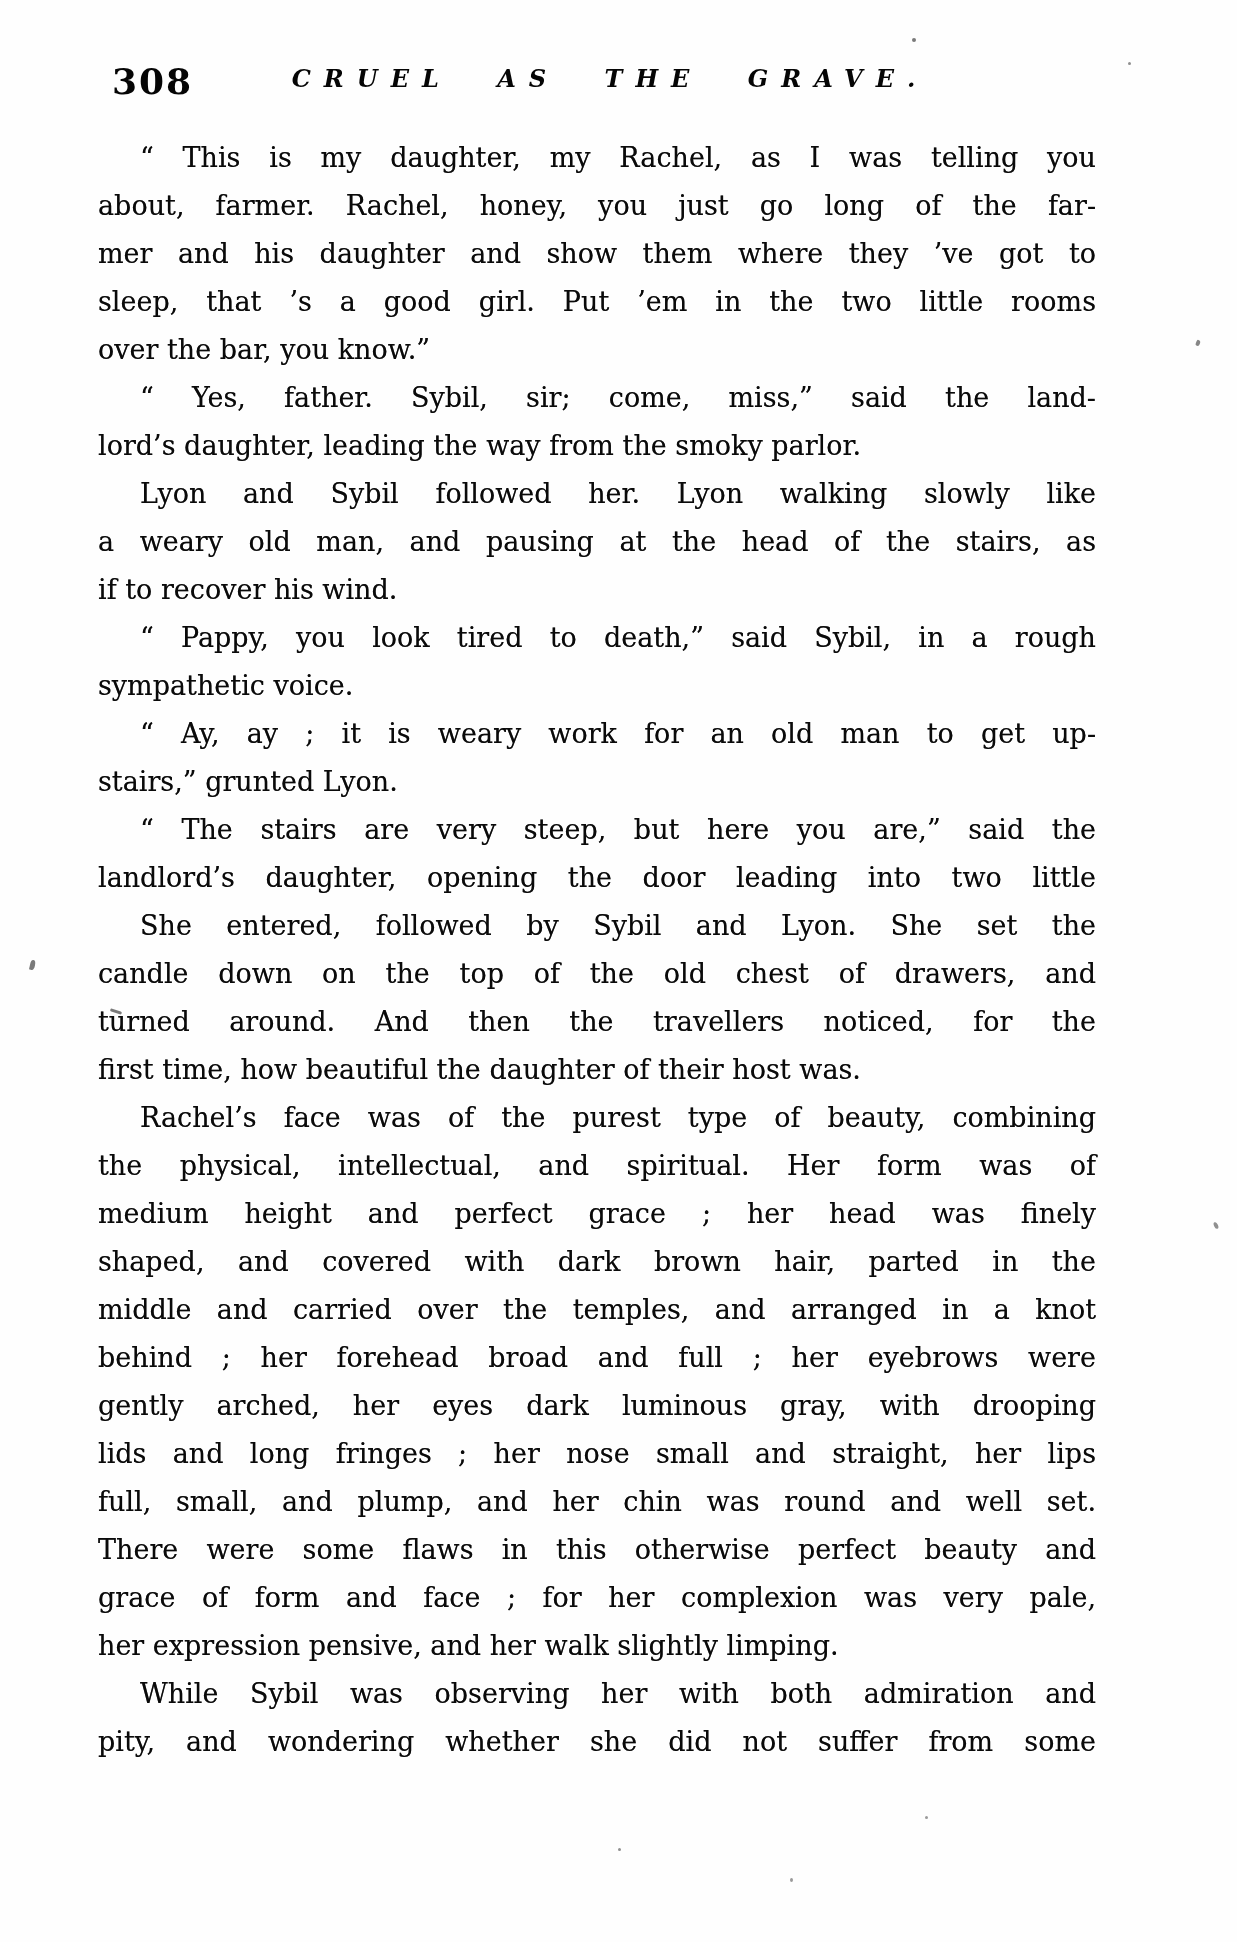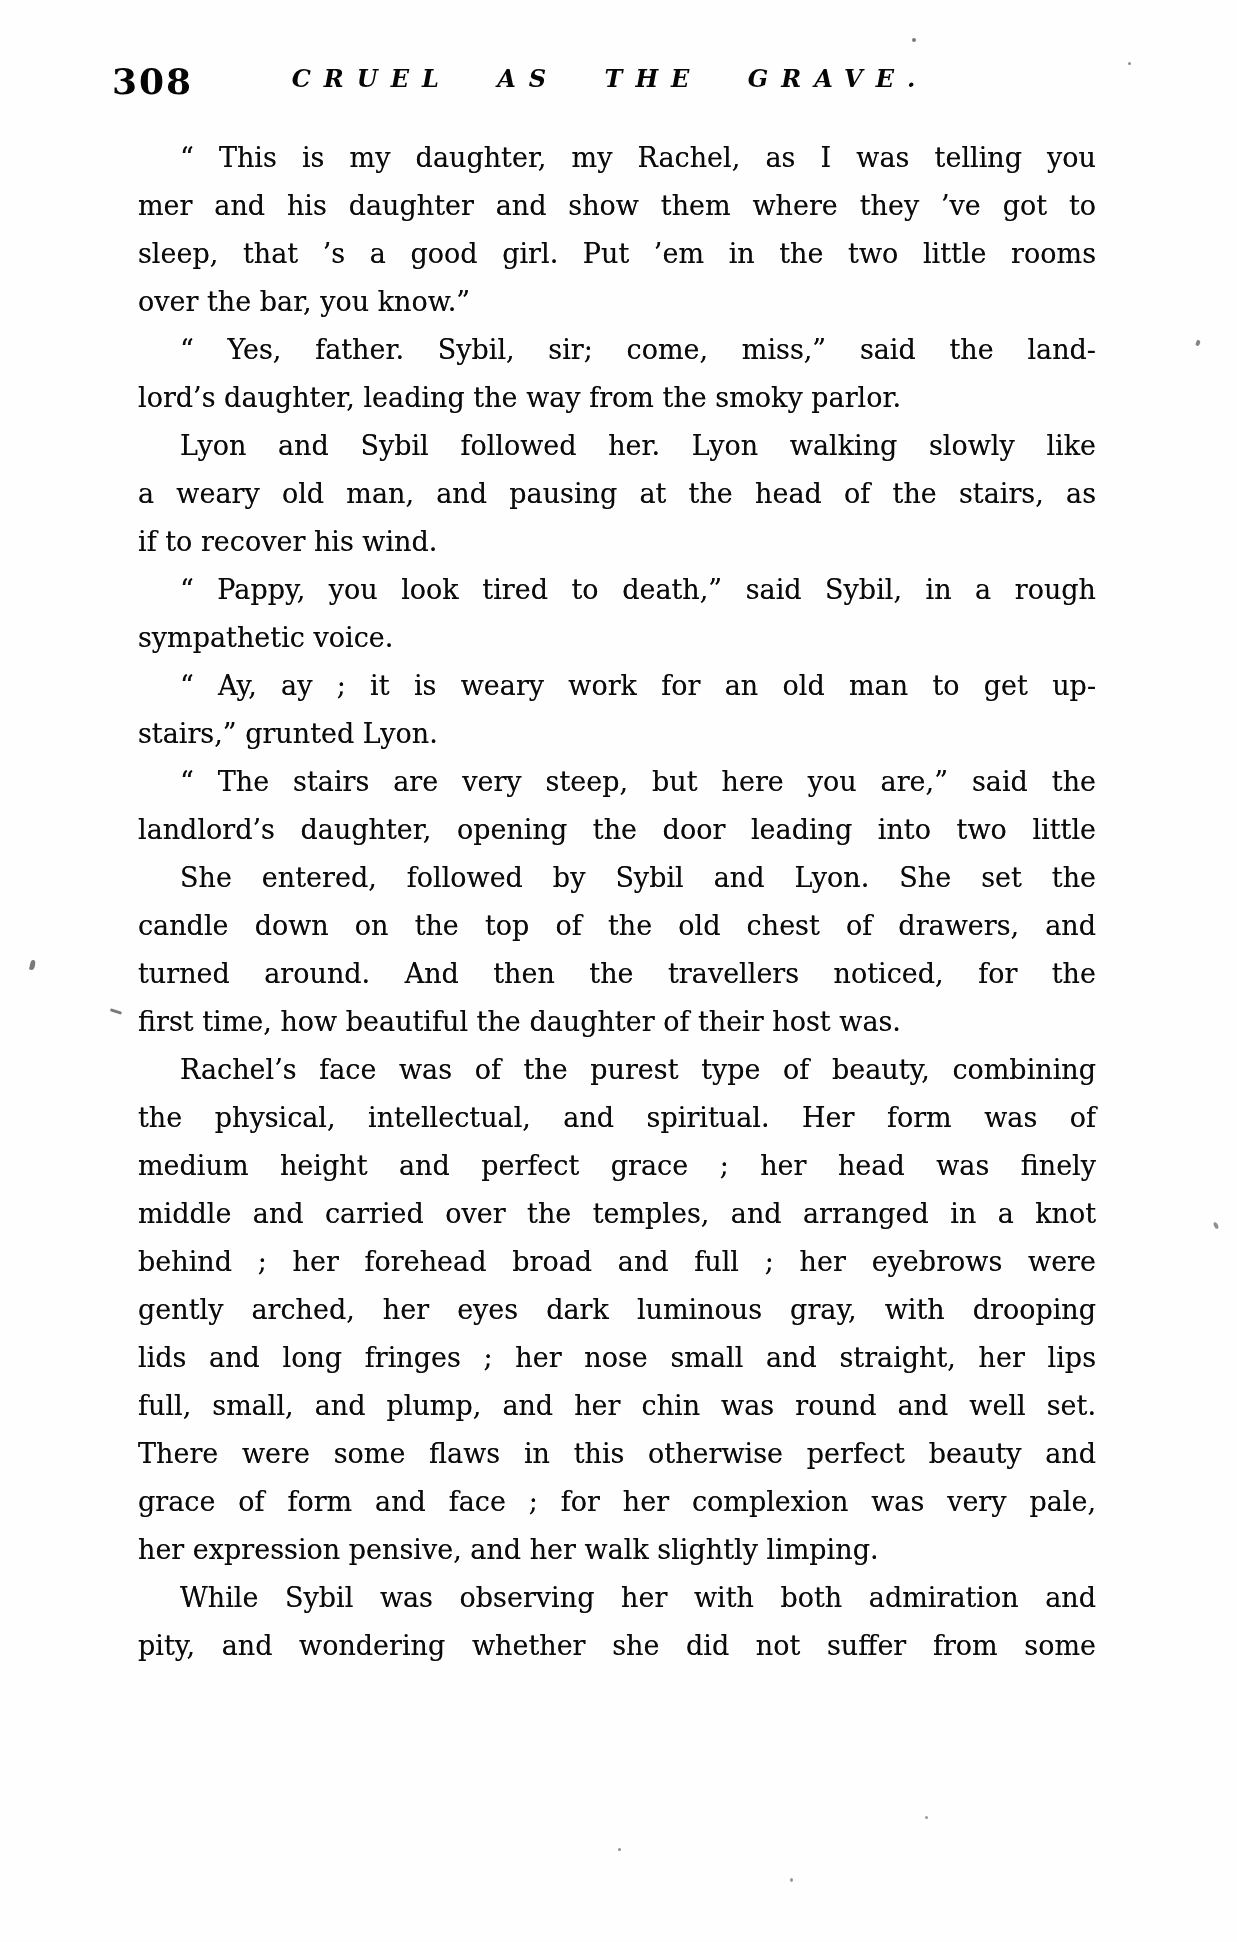--- a/index.html
+++ b/index.html
@@ -33,38 +33,38 @@
   .text-block{
     position:absolute;left:98px;top:134px;width:998px;
   }
   .line{
     font-size:27px;
     line-height:48px;
     text-align:justify;
     text-align-last:justify;
     color:#0a0a0a;
     text-shadow:0 0 0.5px rgba(0,0,0,0.55);
-    margin-left:40px;
   }
   .line.last{text-align-last:left;}
   .line.indent{text-indent:42px;}
   .speck{position:absolute;background:#222;border-radius:50%;}
 </style>
 </head>
 <body>
 
 <div class="page">
 
   <header class="running-head">
     <span class="page-num">308</span>
     <span class="running-title">CRUEL AS THE GRAVE.</span>
   </header>
 
   <main class="text-block" id="text-block">
       <div class="line indent">“ This is my daughter, my Rachel, as I was telling you</div>
+      <div class="line">about, farmer.  Rachel, honey, you just go long of the far-</div>
       <div class="line">mer and his daughter and show them where they ’ve got to</div>
       <div class="line">sleep, that ’s a good girl.  Put ’em in the two little rooms</div>
       <div class="line last">over the bar, you know.”</div>
       <div class="line indent">“ Yes, father.  Sybil, sir; come, miss,” said the land-</div>
       <div class="line last">lord’s daughter, leading the way from the smoky parlor.</div>
       <div class="line indent">Lyon and Sybil followed her.  Lyon walking slowly like</div>
       <div class="line">a weary old man, and pausing at the head of the stairs, as</div>
       <div class="line last">if to recover his wind.</div>
       <div class="line indent">“ Pappy, you look tired to death,” said Sybil, in a rough</div>
       <div class="line last">sympathetic voice.</div>
@@ -72,20 +72,21 @@
       <div class="line last">stairs,” grunted Lyon.</div>
       <div class="line indent">“ The stairs are very steep, but here you are,” said the</div>
       <div class="line">landlord’s daughter, opening the door leading into two little</div>
       <div class="line indent">She entered, followed by Sybil and Lyon.  She set the</div>
       <div class="line">candle down on the top of the old chest of drawers, and</div>
       <div class="line">turned around.  And then the travellers noticed, for the</div>
       <div class="line last">first time, how beautiful the daughter of their host was.</div>
       <div class="line indent">Rachel’s face was of the purest type of beauty, combining</div>
       <div class="line">the physical, intellectual, and spiritual.  Her form was of</div>
       <div class="line">medium height and perfect grace ; her head was finely</div>
+      <div class="line">shaped, and covered with dark brown hair, parted in the</div>
       <div class="line">middle and carried over the temples, and arranged in a knot</div>
       <div class="line">behind ;  her forehead broad and full ; her eyebrows were</div>
       <div class="line">gently arched, her eyes dark luminous gray, with drooping</div>
       <div class="line">lids and long fringes ; her nose small and straight, her lips</div>
       <div class="line">full, small, and plump, and her chin was round and well set.</div>
       <div class="line">There were some flaws in this otherwise perfect beauty and</div>
       <div class="line">grace of form and face ; for her complexion was very pale,</div>
       <div class="line last">her expression pensive, and her walk slightly limping.</div>
       <div class="line indent">While Sybil was observing her with both admiration and</div>
       <div class="line">pity, and wondering whether she did not suffer from some</div>

